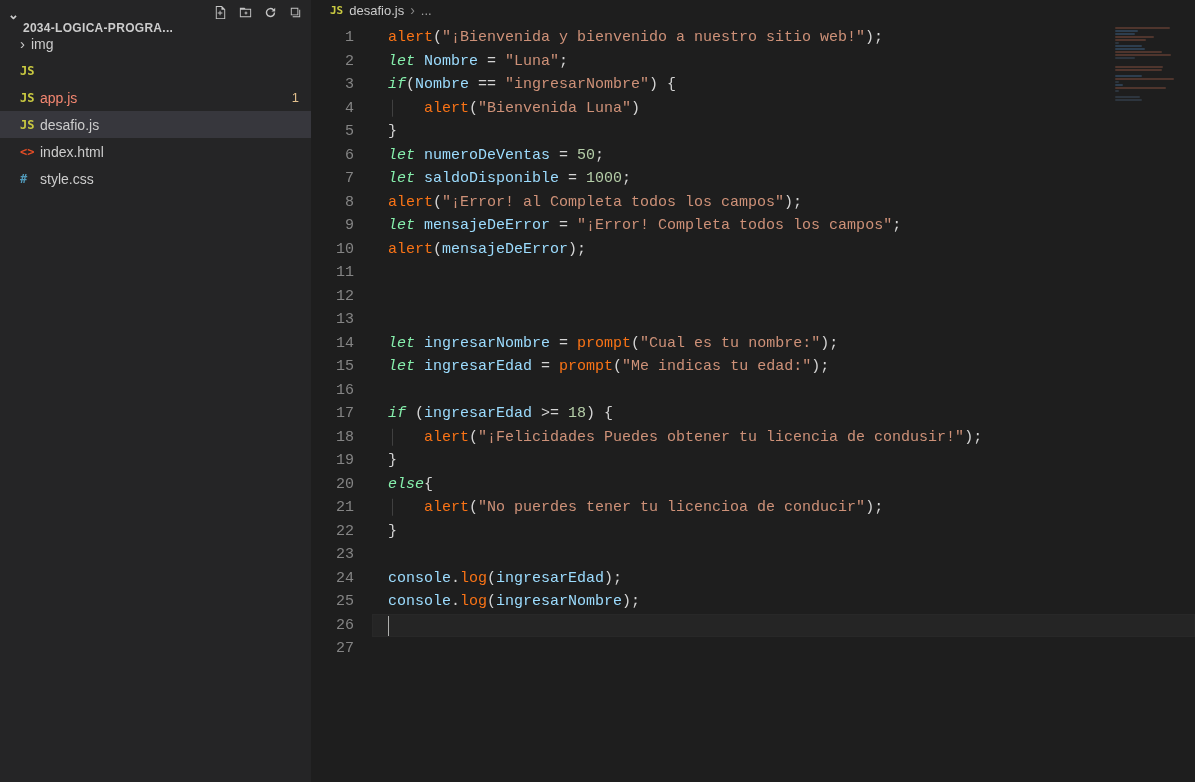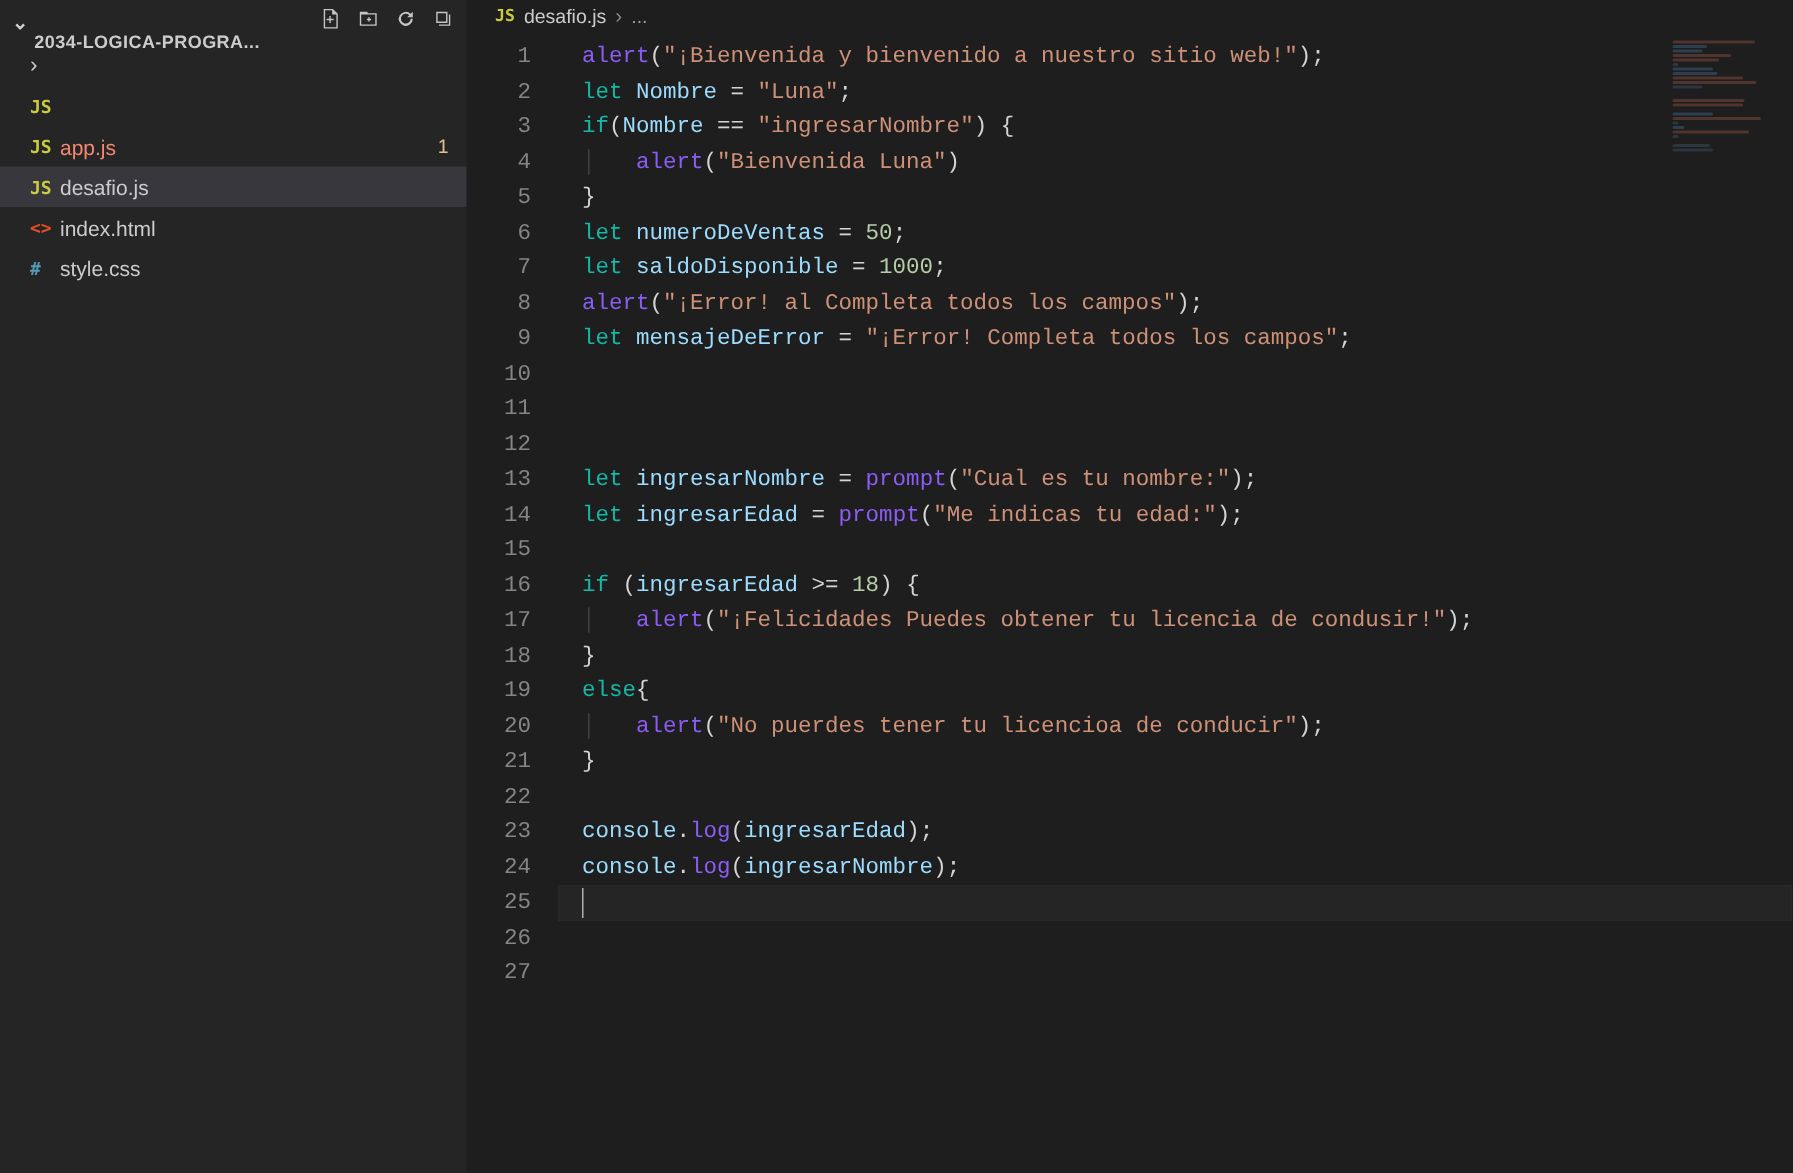--- a/index.html
+++ b/index.html
@@ -86,23 +86,23 @@
   padding-right: 18px;
   user-select: none;
 }
 .gutter div { height: 23.5px; }
 .code { flex: 1; position: relative; }
 .code-line { height: 23.5px; white-space: pre; padding-left: 16px; }
 .code-line.current {
   background: rgba(255,255,255,0.03);
   box-shadow: inset 0 0 0 1px #282828;
 }
-.tok-fn { color: #8b5cf6; }
+.tok-fn { color: #f97316; }
 .tok-str { color: #ce9178; }
-.tok-kw { color: #14b8a6; }
+.tok-kw { color: #86efac; font-style: italic; }
 .tok-var, .tok-param { color: #9cdcfe; }
 .tok-num { color: #b5cea8; }
 .tok-pun { color: #d4d4d4; }
 .tok-obj { color: #9cdcfe; }
 .indent-guide { color: #404040; }
 .cursor {
   display: inline-block;
   width: 0;
   border-left: 1.5px solid #aeafad;
   height: 20px;
@@ -156,20 +156,21 @@
       <span title="Collapse">
         <svg width="15" height="15" viewBox="0 0 16 16">
             <path fill="#c5c5c5" d="M3 3h8v8H3V3zm1 1v6h6V4H4zm8 1h1v8H5v-1h7V5z"></path>
           </svg>
       </span>
     </span>
   </div>
   <div class="tree">
     <div class="tree-item folder">
       <span class="chev-right">›</span>
+      <span class="item-label">img</span>
     </div>
     <div class="tree-item">
       <span class="ficon ic-js">JS</span>
     </div>
     <div class="tree-item">
       <span class="ficon ic-js">JS</span>
       <span class="item-label err">app.js</span>
       <span class="item-badge">1</span>
     </div>
     <div class="tree-item active">
@@ -228,20 +229,21 @@
     <div class="code">
       <div class="code-line"><span class="tok-fn">alert</span><span class="tok-pun">(</span><span class="tok-str">"¡Bienvenida y bienvenido a nuestro sitio web!"</span><span class="tok-pun">);</span></div>
       <div class="code-line"><span class="tok-kw">let</span> <span class="tok-var">Nombre</span><span class="tok-pun"> = </span><span class="tok-str">"Luna"</span><span class="tok-pun">;</span></div>
       <div class="code-line"><span class="tok-kw">if</span><span class="tok-pun">(</span><span class="tok-var">Nombre</span><span class="tok-pun"> == </span><span class="tok-str">"ingresarNombre"</span><span class="tok-pun">) {</span></div>
       <div class="code-line"><span class="indent-guide">│   </span><span class="tok-fn">alert</span><span class="tok-pun">(</span><span class="tok-str">"Bienvenida Luna"</span><span class="tok-pun">)</span></div>
       <div class="code-line"><span class="tok-pun">}</span></div>
       <div class="code-line"><span class="tok-kw">let</span> <span class="tok-var">numeroDeVentas</span><span class="tok-pun"> = </span><span class="tok-num">50</span><span class="tok-pun">;</span></div>
       <div class="code-line"><span class="tok-kw">let</span> <span class="tok-var">saldoDisponible</span><span class="tok-pun"> = </span><span class="tok-num">1000</span><span class="tok-pun">;</span></div>
       <div class="code-line"><span class="tok-fn">alert</span><span class="tok-pun">(</span><span class="tok-str">"¡Error! al Completa todos los campos"</span><span class="tok-pun">);</span></div>
       <div class="code-line"><span class="tok-kw">let</span> <span class="tok-var">mensajeDeError</span><span class="tok-pun"> = </span><span class="tok-str">"¡Error! Completa todos los campos"</span><span class="tok-pun">;</span></div>
+      <div class="code-line"><span class="tok-fn">alert</span><span class="tok-pun">(</span><span class="tok-var">mensajeDeError</span><span class="tok-pun">);</span></div>
       <div class="code-line"></div>
       <div class="code-line"></div>
       <div class="code-line"></div>
       <div class="code-line"><span class="tok-kw">let</span> <span class="tok-var">ingresarNombre</span><span class="tok-pun"> = </span><span class="tok-fn">prompt</span><span class="tok-pun">(</span><span class="tok-str">"Cual es tu nombre:"</span><span class="tok-pun">);</span></div>
       <div class="code-line"><span class="tok-kw">let</span> <span class="tok-var">ingresarEdad</span><span class="tok-pun"> = </span><span class="tok-fn">prompt</span><span class="tok-pun">(</span><span class="tok-str">"Me indicas tu edad:"</span><span class="tok-pun">);</span></div>
       <div class="code-line"></div>
       <div class="code-line"><span class="tok-kw">if</span><span class="tok-pun"> (</span><span class="tok-var">ingresarEdad</span><span class="tok-pun"> &gt;= </span><span class="tok-num">18</span><span class="tok-pun">) {</span></div>
       <div class="code-line"><span class="indent-guide">│   </span><span class="tok-fn">alert</span><span class="tok-pun">(</span><span class="tok-str">"¡Felicidades Puedes obtener tu licencia de condusir!"</span><span class="tok-pun">);</span></div>
       <div class="code-line"><span class="tok-pun">}</span></div>
       <div class="code-line"><span class="tok-kw">else</span><span class="tok-pun">{</span></div>

